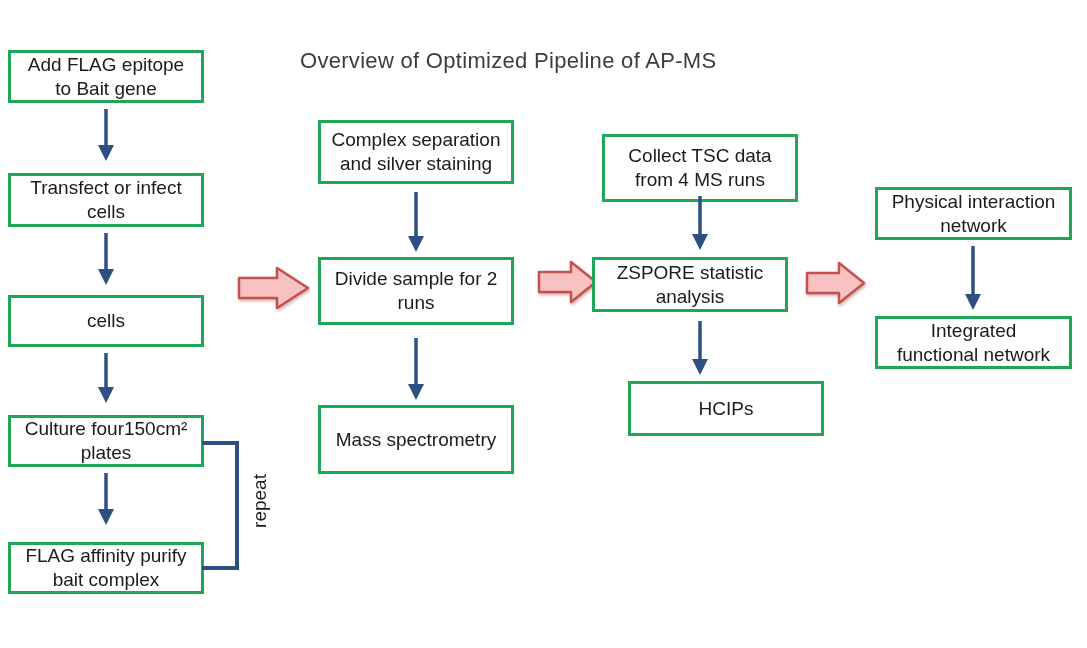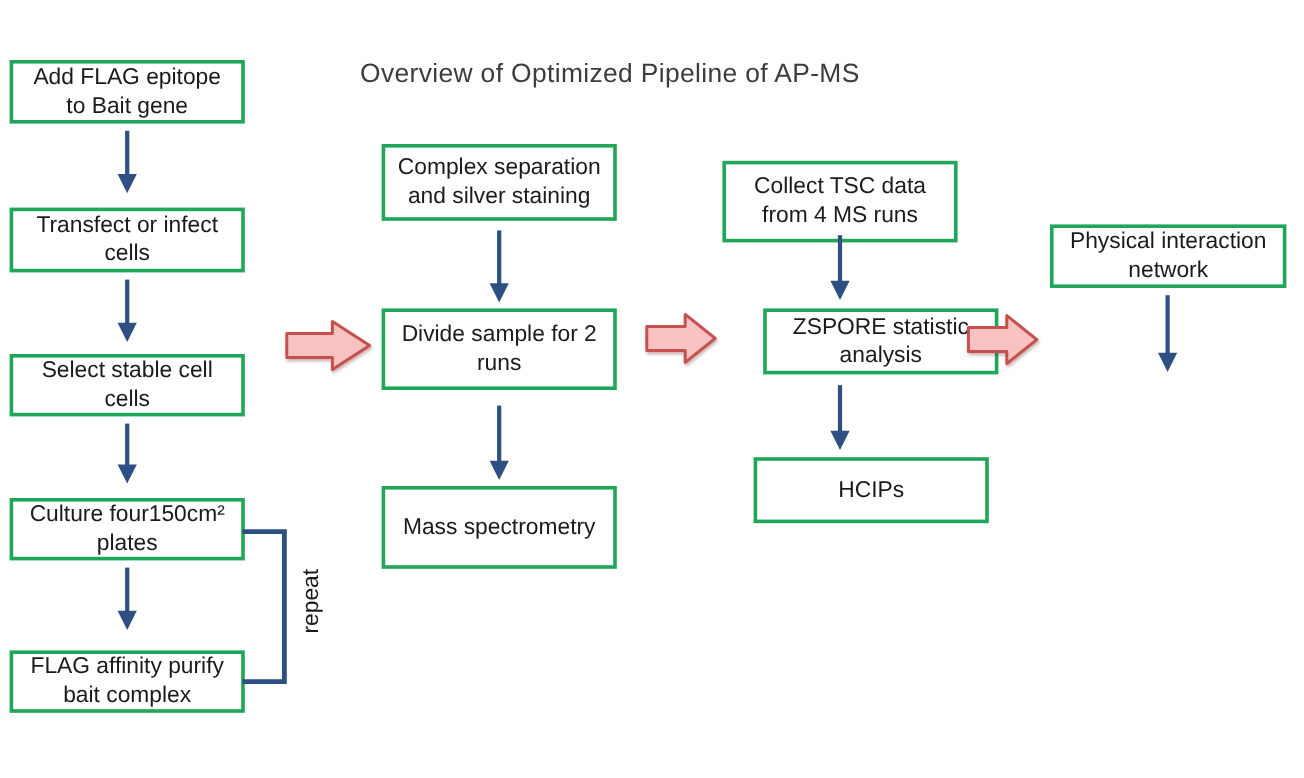--- a/index.html
+++ b/index.html
@@ -68,21 +68,20 @@
 
   <div class="fbox" style="left:8px;top:50px;width:196px;height:53px">
     <div class="line">Add FLAG epitope</div>
     <div class="line">to Bait gene</div>
   </div>
   <div class="fbox" style="left:8px;top:173px;width:196px;height:54px">
     <div class="line">Transfect or infect</div>
     <div class="line">cells</div>
   </div>
   <div class="fbox" style="left:8px;top:295px;width:196px;height:52px">
-    <div class="line">Select stable cell</div>
     <div class="line">cells</div>
   </div>
   <div class="fbox" style="left:8px;top:415px;width:196px;height:52px">
     <div class="line">Culture four150cm²</div>
     <div class="line">plates</div>
   </div>
   <div class="fbox" style="left:8px;top:542px;width:196px;height:52px">
     <div class="line">FLAG affinity purify</div>
     <div class="line">bait complex</div>
   </div>
@@ -135,21 +134,21 @@
   </svg>
 
   <svg class="harrow" style="left:538px;top:261px" width="60" height="42">
     <polygon points="1,11 33,11 33,1 58,21 33,41 33,31 1,31"></polygon>
   </svg>
 
   <div class="fbox" style="left:602px;top:134px;width:196px;height:68px">
     <div class="line">Collect TSC data</div>
     <div class="line">from 4 MS runs</div>
   </div>
-  <div class="fbox" style="left:636px;top:257px;width:196px;height:55px">
+  <div class="fbox" style="left:592px;top:257px;width:196px;height:55px">
     <div class="line">ZSPORE statistic</div>
     <div class="line">analysis</div>
   </div>
   <div class="fbox" style="left:628px;top:381px;width:196px;height:55px">
     <div class="line">HCIPs</div>
   </div>
 
   <svg class="varrow" style="left:690px;top:196px" width="20" height="54">
     <line x1="10" y1="0" x2="10" y2="40"></line>
       <polygon points="2,38 18,38 10,54"></polygon>
@@ -160,19 +159,23 @@
   </svg>
 
   <svg class="harrow" style="left:806px;top:262px" width="60" height="42">
     <polygon points="1,11 33,11 33,1 58,21 33,41 33,31 1,31"></polygon>
   </svg>
 
   <div class="fbox" style="left:875px;top:187px;width:197px;height:53px">
     <div class="line">Physical interaction</div>
     <div class="line">network</div>
   </div>
+  <div class="fbox" style="left:875px;top:316px;width:197px;height:53px">
+    <div class="line">Integrated</div>
+    <div class="line">functional network</div>
+  </div>
 
   <svg class="varrow" style="left:963px;top:246px" width="20" height="64">
     <line x1="10" y1="0" x2="10" y2="50"></line>
       <polygon points="2,48 18,48 10,64"></polygon>
   </svg>
 
 </div>
 
 </body></html>

